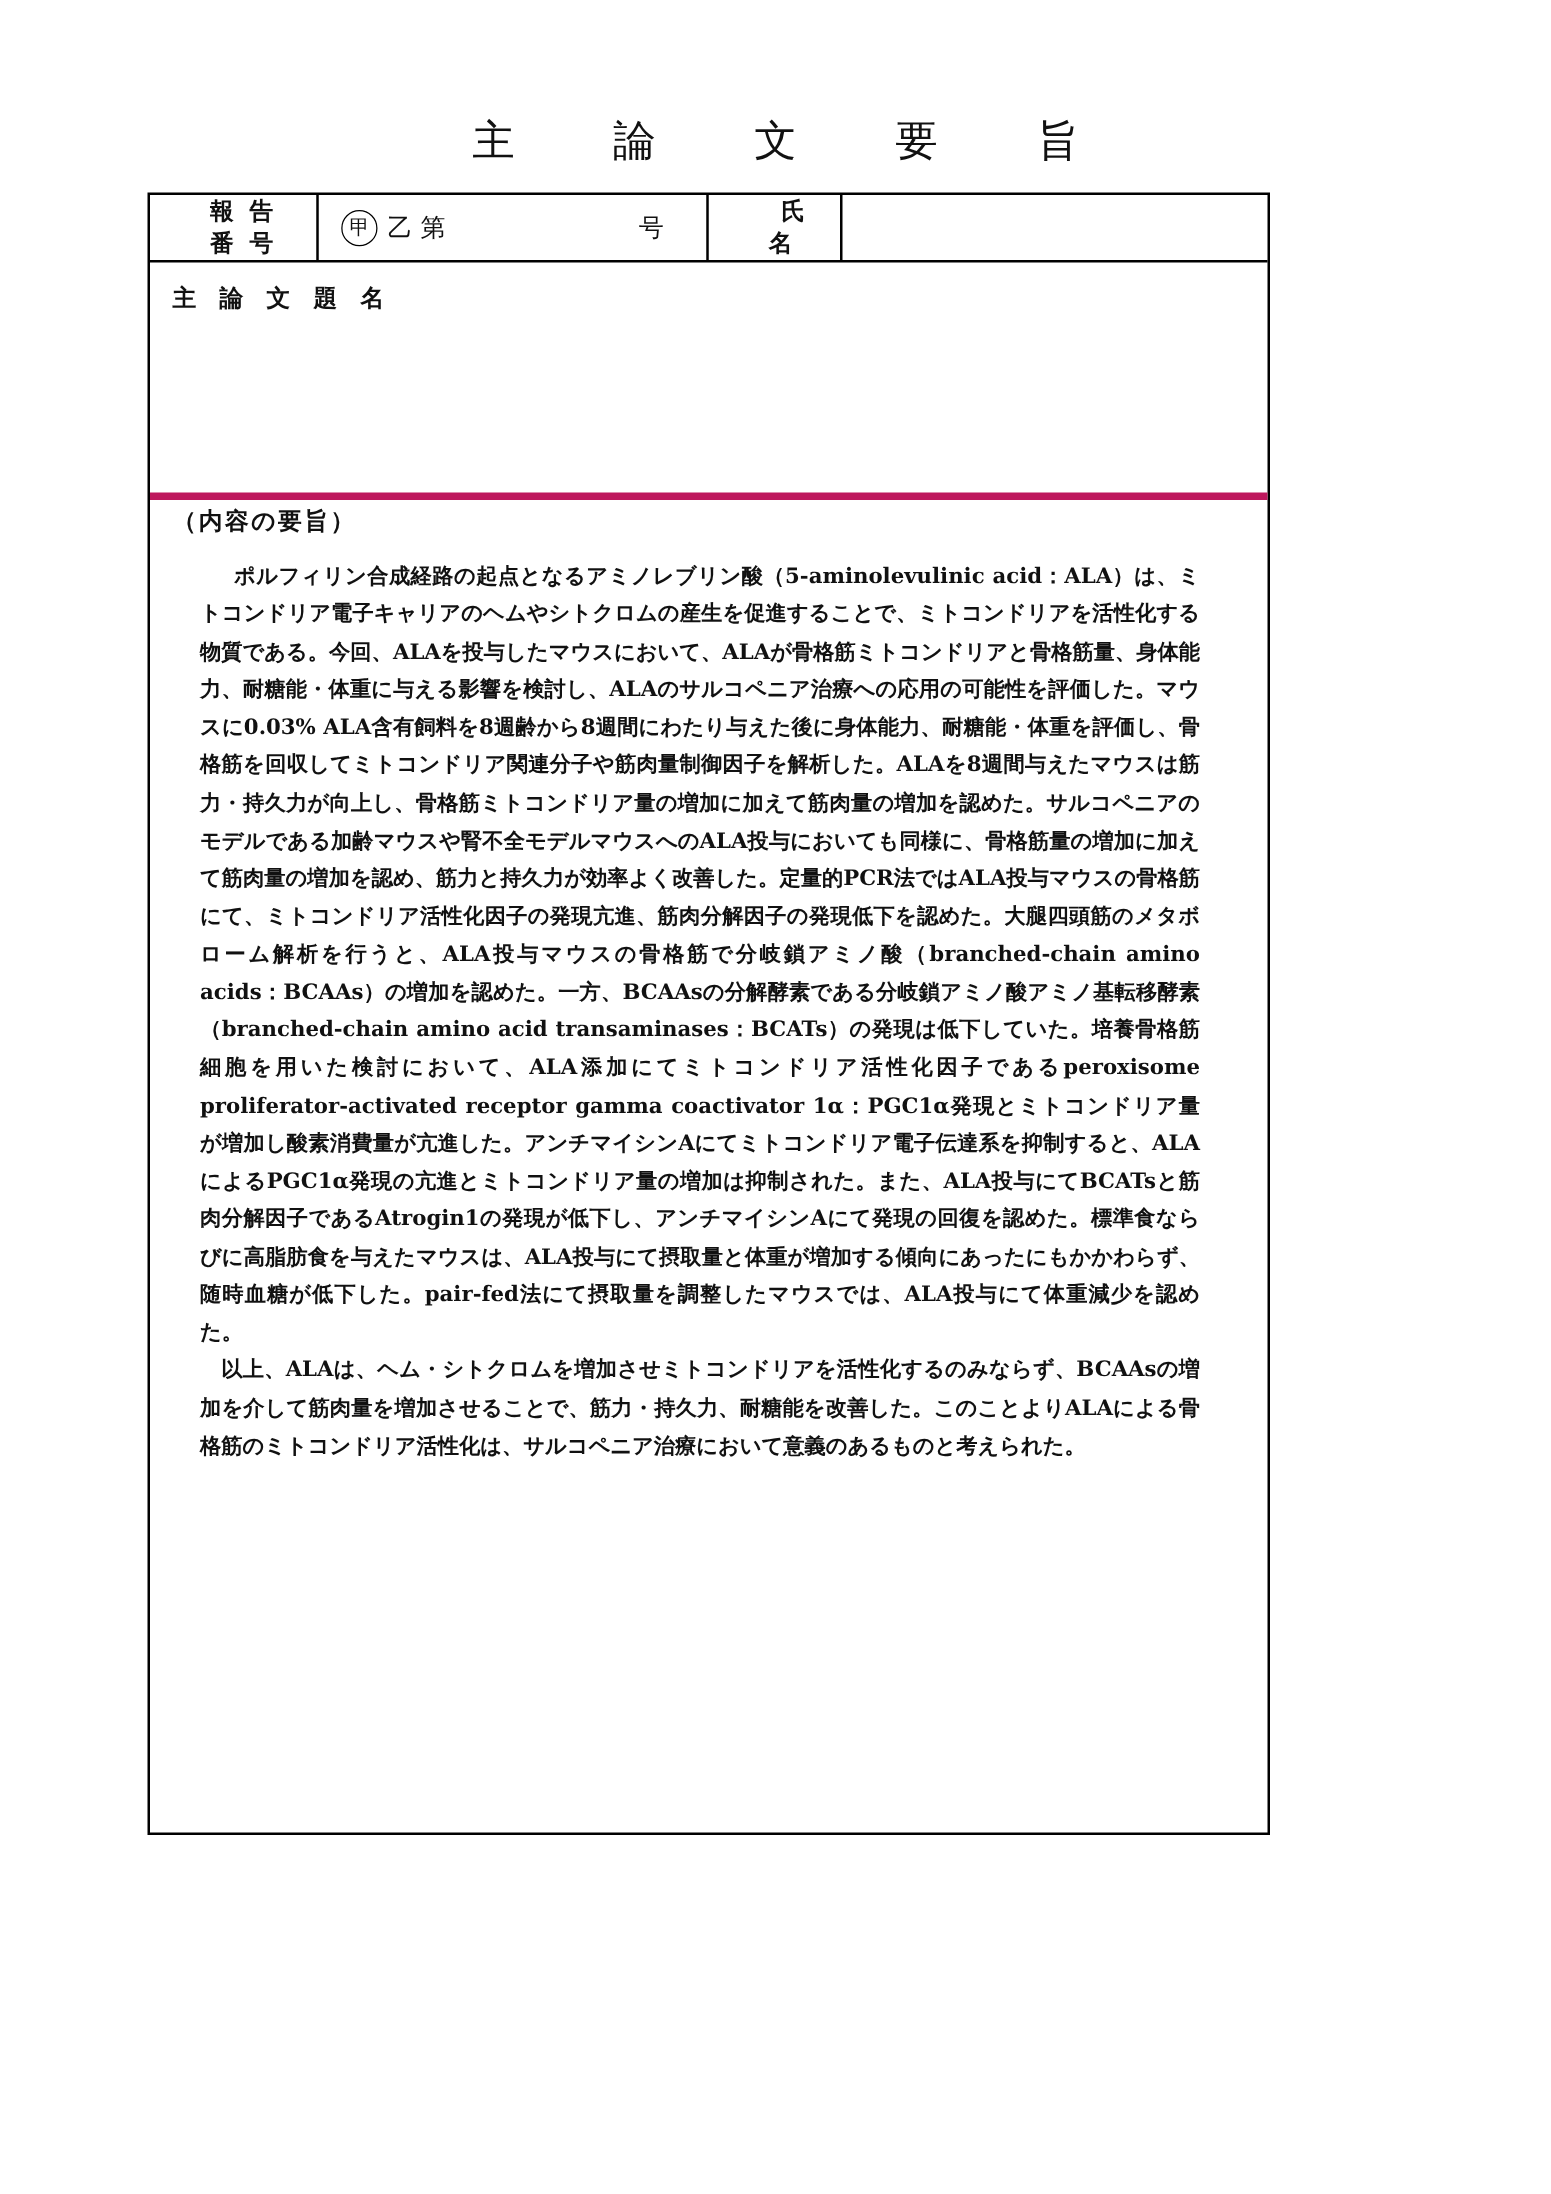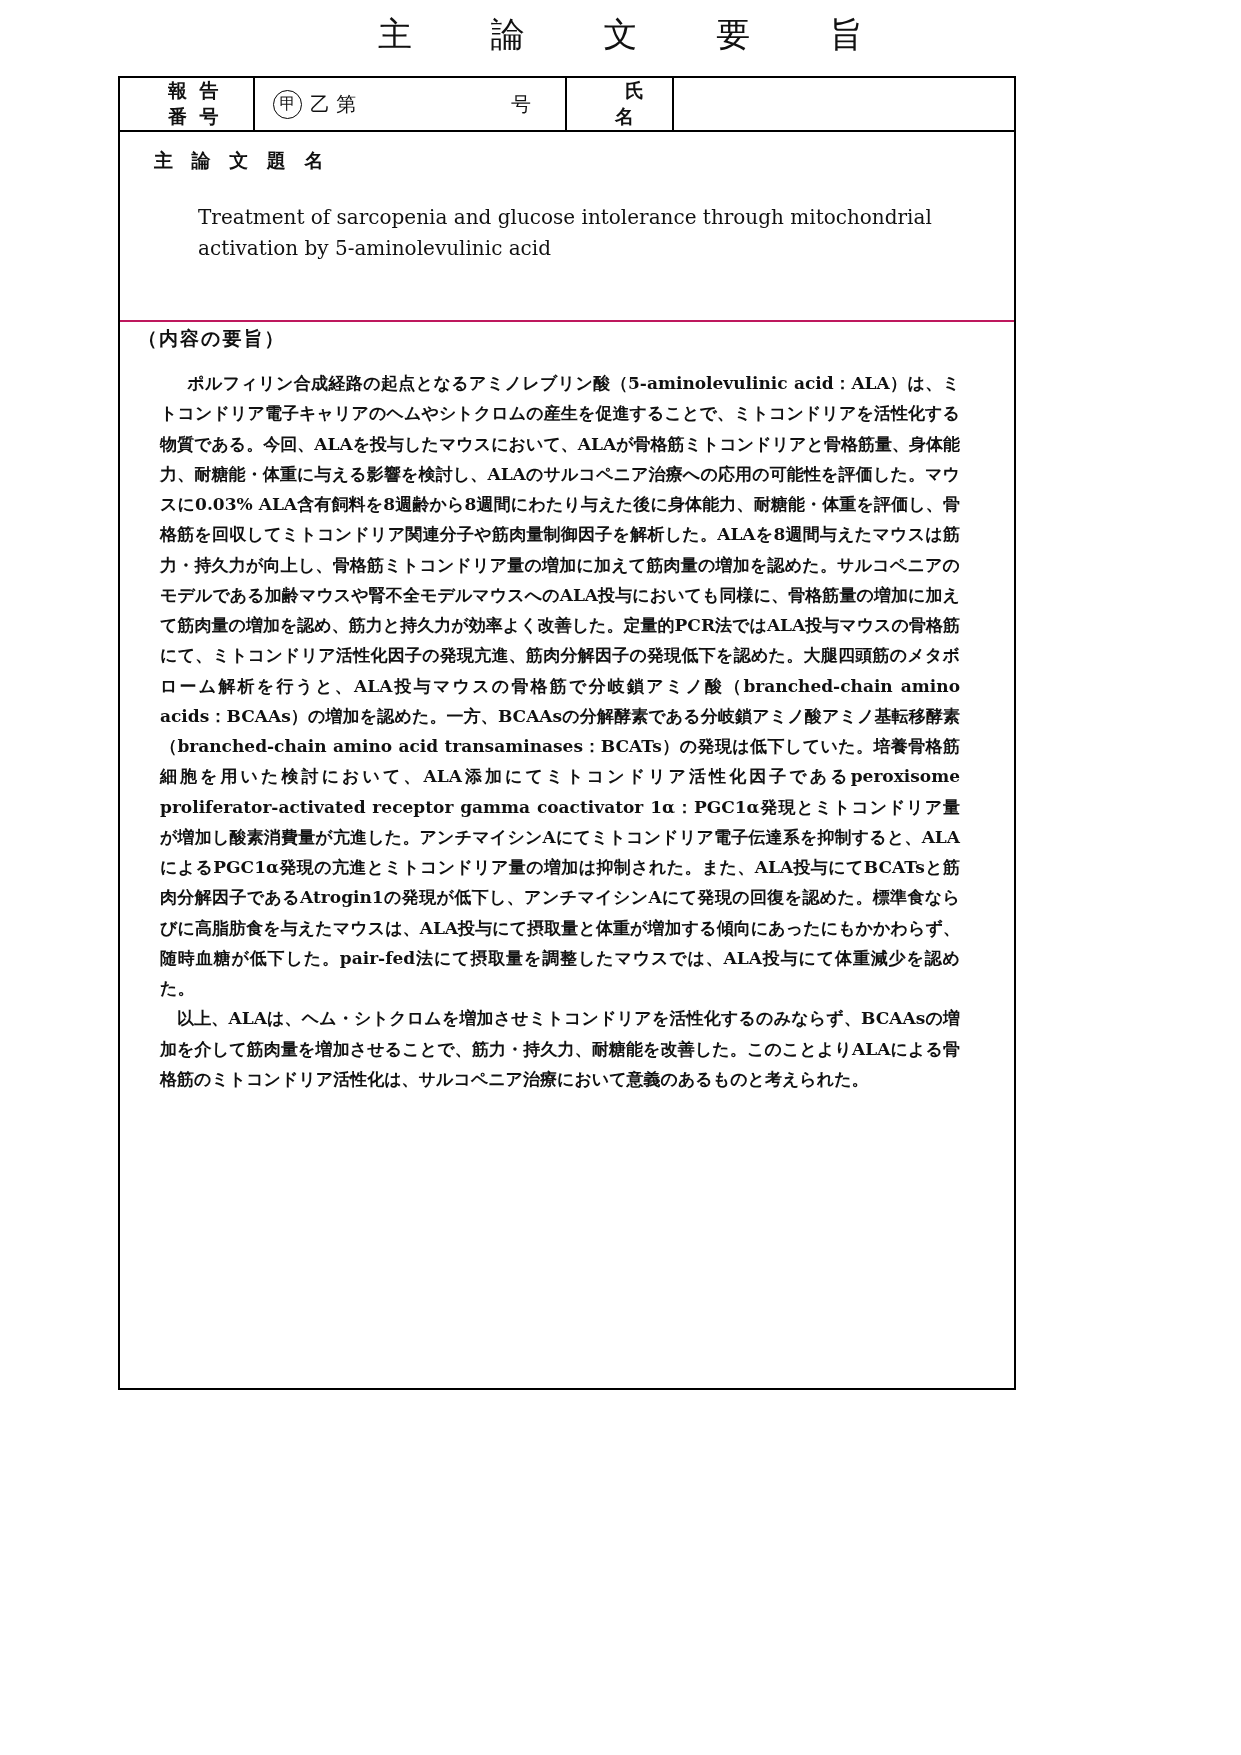--- a/index.html
+++ b/index.html
@@ -8,26 +8,26 @@
     background: #ffffff;
   }
   body {
     width: 1241px;
     height: 1755px;
     font-family: "DejaVu Serif", "Liberation Serif", serif;
     color: #111111;
     position: relative;
   }
   .doc-title {
+    padding-top: 90px;
     text-align: center;
     font-size: 34px;
     letter-spacing: 34px;
     text-indent: 34px;
     white-space: nowrap;
-    margin-top: 12px;
   }
   .frame {
     margin-left: 118px;
     margin-top: 18px;
     width: 898px;
     border: 2px solid #000;
     box-sizing: border-box;
   }
   
   .header-row {
@@ -77,22 +77,22 @@
     text-indent: 10px;
   }
   .name-value-cell {
     justify-content: center;
     font-size: 24px;
     letter-spacing: 12px;
     text-indent: 12px;
   }
   
   .title-section {
-    border-bottom: 2px solid #be185d;
-    padding: 16px 18px 22px 34px;
+    border-bottom: 6px solid #be185d;
+    padding: 16px 18px 22px 18px;
     min-height: 190px;
     box-sizing: border-box;
   }
   .section-label {
     font-weight: bold;
     font-size: 19px;
     letter-spacing: 6px;
   }
   .english-title {
     margin: 28px 0 0 44px;
@@ -145,21 +145,20 @@
         <span class="circled-char">甲</span>
         <span>乙 第</span>
       </span>
       <span>号</span>
     </div>
     <div class="name-label-cell cell-border-right">氏 名</div>
   </div>
 
   <div class="title-section">
     <div class="section-label">主 論 文 題 名</div>
-    <div class="english-title">Treatment of sarcopenia and glucose intolerance through mitochondrial activation by 5-aminolevulinic acid</div>
   </div>
 
   <div class="abstract-section">
     <div class="abstract-label section-label">（内容の要旨）</div>
     <div class="abstract-body">
       <p class="p1">ポルフィリン合成経路の起点となるアミノレブリン酸（5-aminolevulinic acid：ALA）は、ミトコンドリア電子キャリアのヘムやシトクロムの産生を促進することで、ミトコンドリアを活性化する物質である。今回、ALAを投与したマウスにおいて、ALAが骨格筋ミトコンドリアと骨格筋量、身体能力、耐糖能・体重に与える影響を検討し、ALAのサルコペニア治療への応用の可能性を評価した。マウスに0.03% ALA含有飼料を8週齢から8週間にわたり与えた後に身体能力、耐糖能・体重を評価し、骨格筋を回収してミトコンドリア関連分子や筋肉量制御因子を解析した。ALAを8週間与えたマウスは筋力・持久力が向上し、骨格筋ミトコンドリア量の増加に加えて筋肉量の増加を認めた。サルコペニアのモデルである加齢マウスや腎不全モデルマウスへのALA投与においても同様に、骨格筋量の増加に加えて筋肉量の増加を認め、筋力と持久力が効率よく改善した。定量的PCR法ではALA投与マウスの骨格筋にて、ミトコンドリア活性化因子の発現亢進、筋肉分解因子の発現低下を認めた。大腿四頭筋のメタボローム解析を行うと、ALA投与マウスの骨格筋で分岐鎖アミノ酸（branched-chain amino acids：BCAAs）の増加を認めた。一方、BCAAsの分解酵素である分岐鎖アミノ酸アミノ基転移酵素（branched-chain amino acid transaminases：BCATs）の発現は低下していた。培養骨格筋細胞を用いた検討において、ALA添加にてミトコンドリア活性化因子であるperoxisome proliferator-activated receptor gamma coactivator 1α：PGC1α発現とミトコンドリア量が増加し酸素消費量が亢進した。アンチマイシンAにてミトコンドリア電子伝達系を抑制すると、ALAによるPGC1α発現の亢進とミトコンドリア量の増加は抑制された。また、ALA投与にてBCATsと筋肉分解因子であるAtrogin1の発現が低下し、アンチマイシンAにて発現の回復を認めた。標準食ならびに高脂肪食を与えたマウスは、ALA投与にて摂取量と体重が増加する傾向にあったにもかかわらず、随時血糖が低下した。pair-fed法にて摂取量を調整したマウスでは、ALA投与にて体重減少を認めた。</p>
       <p class="p2">以上、ALAは、ヘム・シトクロムを増加させミトコンドリアを活性化するのみならず、BCAAsの増加を介して筋肉量を増加させることで、筋力・持久力、耐糖能を改善した。このことよりALAによる骨格筋のミトコンドリア活性化は、サルコペニア治療において意義のあるものと考えられた。</p>
     </div>
   </div>
 

